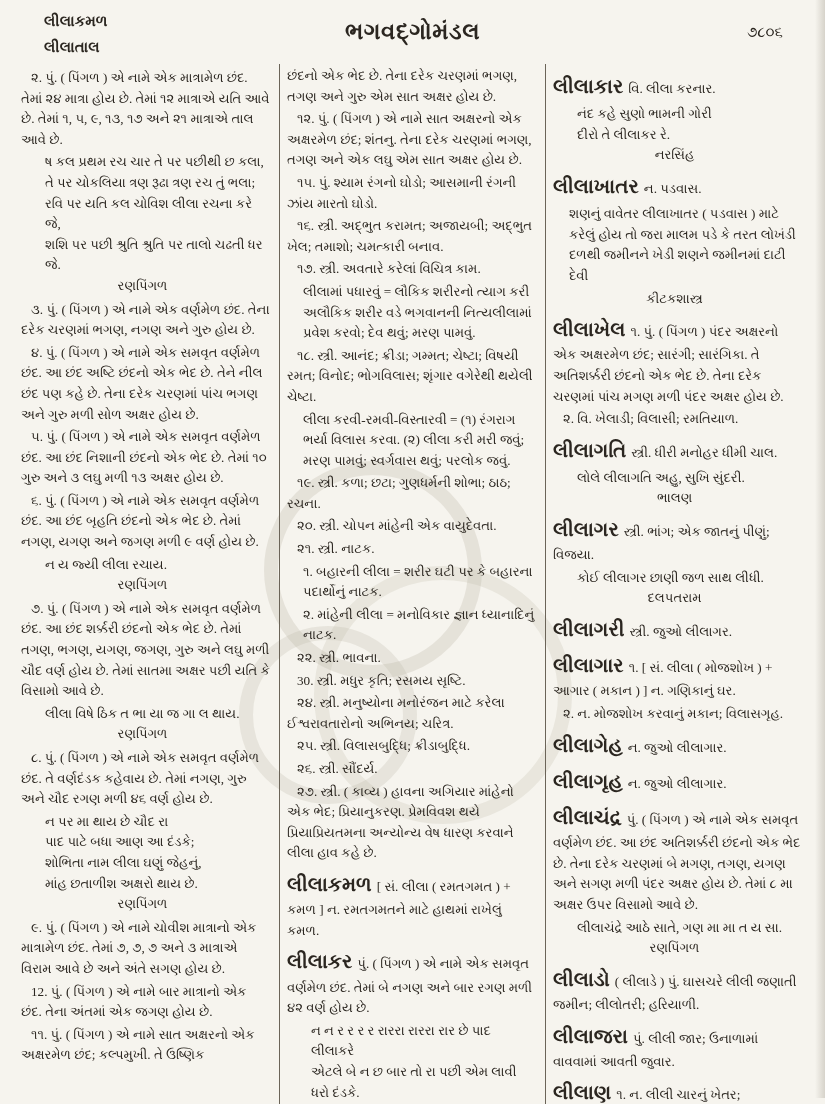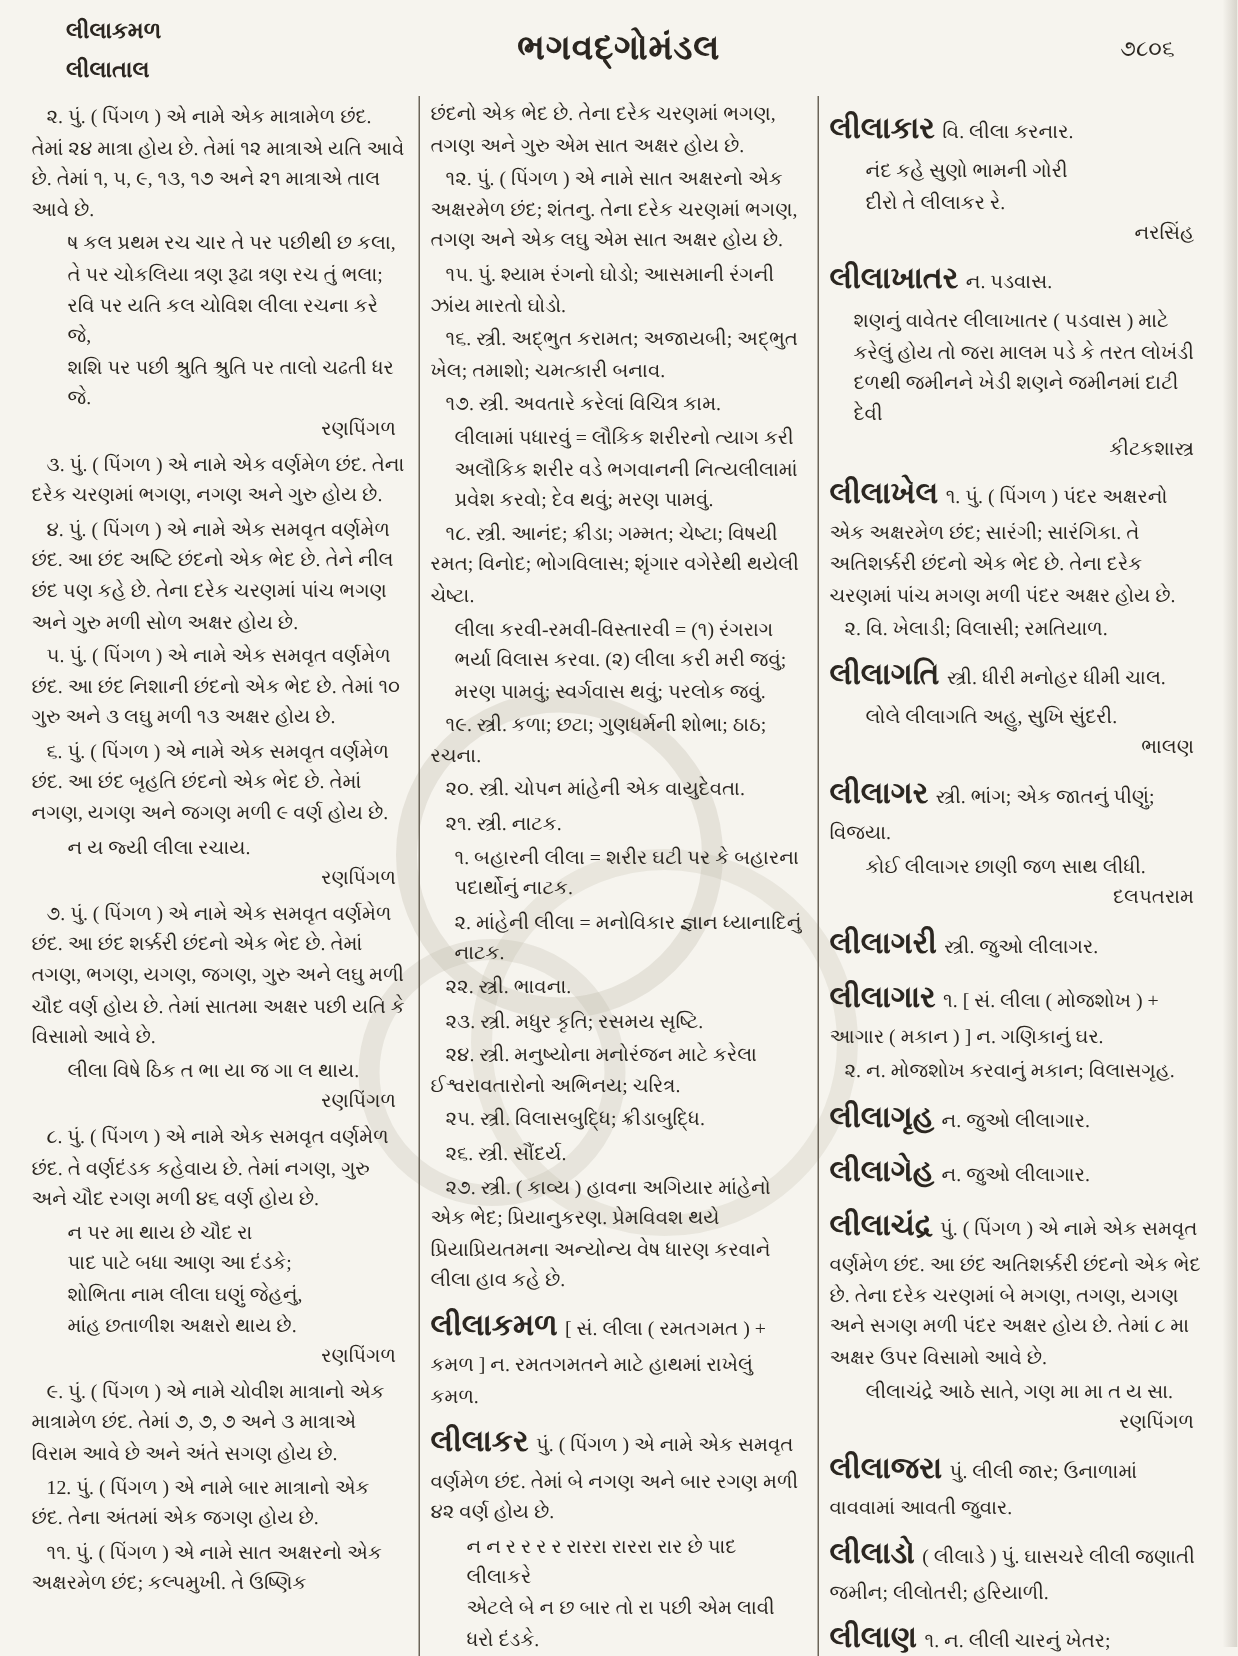--- a/index.html
+++ b/index.html
@@ -20,21 +20,21 @@
   .cols{display:flex;align-items:stretch;position:relative;z-index:2;}
   .col{flex:1;padding:2px 9px 8px 7px;font-size:13.2px;line-height:1.56;}
   .col+.col{border-left:1px solid #6b6458;}
   
   p{margin:0;}
   .entry{margin:2px 0;text-indent:10px;}
   .head-entry{margin:5px 0 2px 0;text-indent:0;}
   .head-entry b, b.headword{font-size:20px;font-weight:bold;}
   .sub{margin:2px 0 2px 16px;text-indent:0;}
   .verse{margin:2px 0 0 24px;text-indent:0;}
-  .sig{text-align:right;margin:0 6px 3px 0;}
+  .sig{text-align:center;margin:0 6px 3px 0;}
   .entry-cont{margin:0;text-indent:0;}
   
   .watermark{position:absolute;z-index:1;pointer-events:none;}
   .ring{position:absolute;border-radius:50%;border:14px solid rgba(186,180,164,0.28);}
   .ring.r1{left:250px;top:455px;width:190px;height:190px;}
   .ring.r2{left:300px;top:560px;width:230px;height:230px;border-color:rgba(186,180,164,0.22);}
   .ring.r3{left:225px;top:620px;width:150px;height:150px;border-color:rgba(186,180,164,0.24);}
   
   .edge-shade{position:absolute;right:0;top:0;width:10px;height:100%;
     background:linear-gradient(to left,rgba(120,112,96,.25),rgba(120,112,96,0));pointer-events:none;z-index:3;}
@@ -88,21 +88,21 @@
         <p class="entry">૧૭. સ્ત્રી. અવતારે કરેલાં વિચિત્ર કામ.</p>
         <p class="sub">લીલામાં પધારવું = લૌકિક શરીરનો ત્યાગ કરી અલૌકિક શરીર વડે ભગવાનની નિત્યલીલામાં પ્રવેશ કરવો; દેવ થવું; મરણ પામવું.</p>
         <p class="entry">૧૮. સ્ત્રી. આનંદ; ક્રીડા; ગમ્મત; ચેષ્ટા; વિષયી રમત; વિનોદ; ભોગવિલાસ; શૃંગાર વગેરેથી થયેલી ચેષ્ટા.</p>
         <p class="sub">લીલા કરવી-રમવી-વિસ્તારવી = (૧) રંગરાગ ભર્યા વિલાસ કરવા. (૨) લીલા કરી મરી જવું; મરણ પામવું; સ્વર્ગવાસ થવું; પરલોક જવું.</p>
         <p class="entry">૧૯. સ્ત્રી. કળા; છટા; ગુણધર્મની શોભા; ઠાઠ; રચના.</p>
         <p class="entry">૨૦. સ્ત્રી. ચોપન માંહેની એક વાયુદેવતા.</p>
         <p class="entry">૨૧. સ્ત્રી. નાટક.</p>
         <p class="sub">૧. બહારની લીલા = શરીર ઘટી પર કે બહારના પદાર્થોનું નાટક.</p>
         <p class="sub">૨. માંહેની લીલા = મનોવિકાર જ્ઞાન ધ્યાનાદિનું નાટક.</p>
         <p class="entry">૨૨. સ્ત્રી. ભાવના.</p>
-        <p class="entry">૨૩. સ્ત્રી. મધુર કૃતિ; રસમય સૃષ્ટિ.</p>
+        <p class="entry">30. સ્ત્રી. મધુર કૃતિ; રસમય સૃષ્ટિ.</p>
         <p class="entry">૨૪. સ્ત્રી. મનુષ્યોના મનોરંજન માટે કરેલા ઈશ્વરાવતારોનો અભિનય; ચરિત્ર.</p>
         <p class="entry">૨૫. સ્ત્રી. વિલાસબુદ્ધિ; ક્રીડાબુદ્ધિ.</p>
         <p class="entry">૨૬. સ્ત્રી. સૌંદર્ય.</p>
         <p class="entry">૨૭. સ્ત્રી. ( કાવ્ય ) હાવના અગિયાર માંહેનો એક ભેદ; પ્રિયાનુકરણ. પ્રેમવિવશ થયે પ્રિયાપ્રિયતમના અન્યોન્ય વેષ ધારણ કરવાને લીલા હાવ કહે છે.</p>
         <p class="head-entry"><b class="headword">લીલાકમળ </b>[ સં. લીલા ( રમતગમત ) + કમળ ] ન. રમતગમતને માટે હાથમાં રાખેલું કમળ.</p>
         <p class="head-entry"><b class="headword">લીલાકર </b>પું. ( પિંગળ ) એ નામે એક સમવૃત વર્ણમેળ છંદ. તેમાં બે નગણ અને બાર રગણ મળી ૪૨ વર્ણ હોય છે.</p>
         <p class="verse">ન ન ર ર ર ર રારરા રારરા રાર છે પાદ લીલાકરે<br>એટલે બે ન છ બાર તો રા પછી એમ લાવી ધરો દંડકે.</p>
         <p class="sig">રણપિંગળ</p>
       </div>
     <div class="col">
@@ -116,27 +116,27 @@
         <p class="entry">૨. વિ. ખેલાડી; વિલાસી; રમતિયાળ.</p>
         <p class="head-entry"><b class="headword">લીલાગતિ </b>સ્ત્રી. ધીરી મનોહર ધીમી ચાલ.</p>
         <p class="verse">લોલે લીલાગતિ અહુ, સુખિ સુંદરી.</p>
         <p class="sig">ભાલણ</p>
         <p class="head-entry"><b class="headword">લીલાગર </b>સ્ત્રી. ભાંગ; એક જાતનું પીણું; વિજયા.</p>
         <p class="verse">કોઈ લીલાગર છાણી જળ સાથ લીધી.</p>
         <p class="sig">દલપતરામ</p>
         <p class="head-entry"><b class="headword">લીલાગરી </b>સ્ત્રી. જુઓ લીલાગર.</p>
         <p class="head-entry"><b class="headword">લીલાગાર </b>૧. [ સં. લીલા ( મોજશોખ ) + આગાર ( મકાન ) ] ન. ગણિકાનું ઘર.</p>
         <p class="entry">૨. ન. મોજશોખ કરવાનું મકાન; વિલાસગૃહ.</p>
+        <p class="head-entry"><b class="headword">લીલાગેહ </b>ન. જુઓ લીલાગાર.</p>
         <p class="head-entry"><b class="headword">લીલાગૃહ </b>ન. જુઓ લીલાગાર.</p>
-        <p class="head-entry"><b class="headword">લીલાગેહ </b>ન. જુઓ લીલાગાર.</p>
         <p class="head-entry"><b class="headword">લીલાચંદ્ર </b>પું. ( પિંગળ ) એ નામે એક સમવૃત વર્ણમેળ છંદ. આ છંદ અતિશર્ક્કરી છંદનો એક ભેદ છે. તેના દરેક ચરણમાં બે મગણ, તગણ, યગણ અને સગણ મળી પંદર અક્ષર હોય છે. તેમાં ૮ મા અક્ષર ઉપર વિસામો આવે છે.</p>
         <p class="verse">લીલાચંદ્રે આઠે સાતે, ગણ મા મા ત ય સા.</p>
         <p class="sig">રણપિંગળ</p>
+        <p class="head-entry"><b class="headword">લીલાડો </b>( લીલાડે ) પું. ઘાસચરે લીલી જણાતી જમીન; લીલોતરી; હરિયાળી.</p>
         <p class="head-entry"><b class="headword">લીલાજરા </b>પું. લીલી જાર; ઉનાળામાં વાવવામાં આવતી જુવાર.</p>
-        <p class="head-entry"><b class="headword">લીલાડો </b>( લીલાડે ) પું. ઘાસચરે લીલી જણાતી જમીન; લીલોતરી; હરિયાળી.</p>
         <p class="head-entry"><b class="headword">લીલાણ </b>૧. ન. લીલી ચારનું ખેતર; લીલોતરીવાળો પ્રદેશ; લીલોતરી; લીલીછમ જગ્યા; જ્યાં ત્યાં લીલો દેખાવ થઈ રહેવો તે.</p>
         <p class="entry">૨. ન. વનસ્પતિની તાજી હાલત.</p>
         <p class="entry">૩. વિ. લીલું; નહિ સૂકું; સહેજ આર્દ્ર.</p>
         <p class="head-entry"><b class="headword">લીલાતાલ </b>પું. ( સંગીત ) એક ચતસ્ર જાતિ અઢાર માત્રાનો તાલ. તેનાં તાલસ્થાન ૧-૩-૭</p>
       </div>
   </div>
 
   <div class="edge-shade"></div>
 </div>
 

